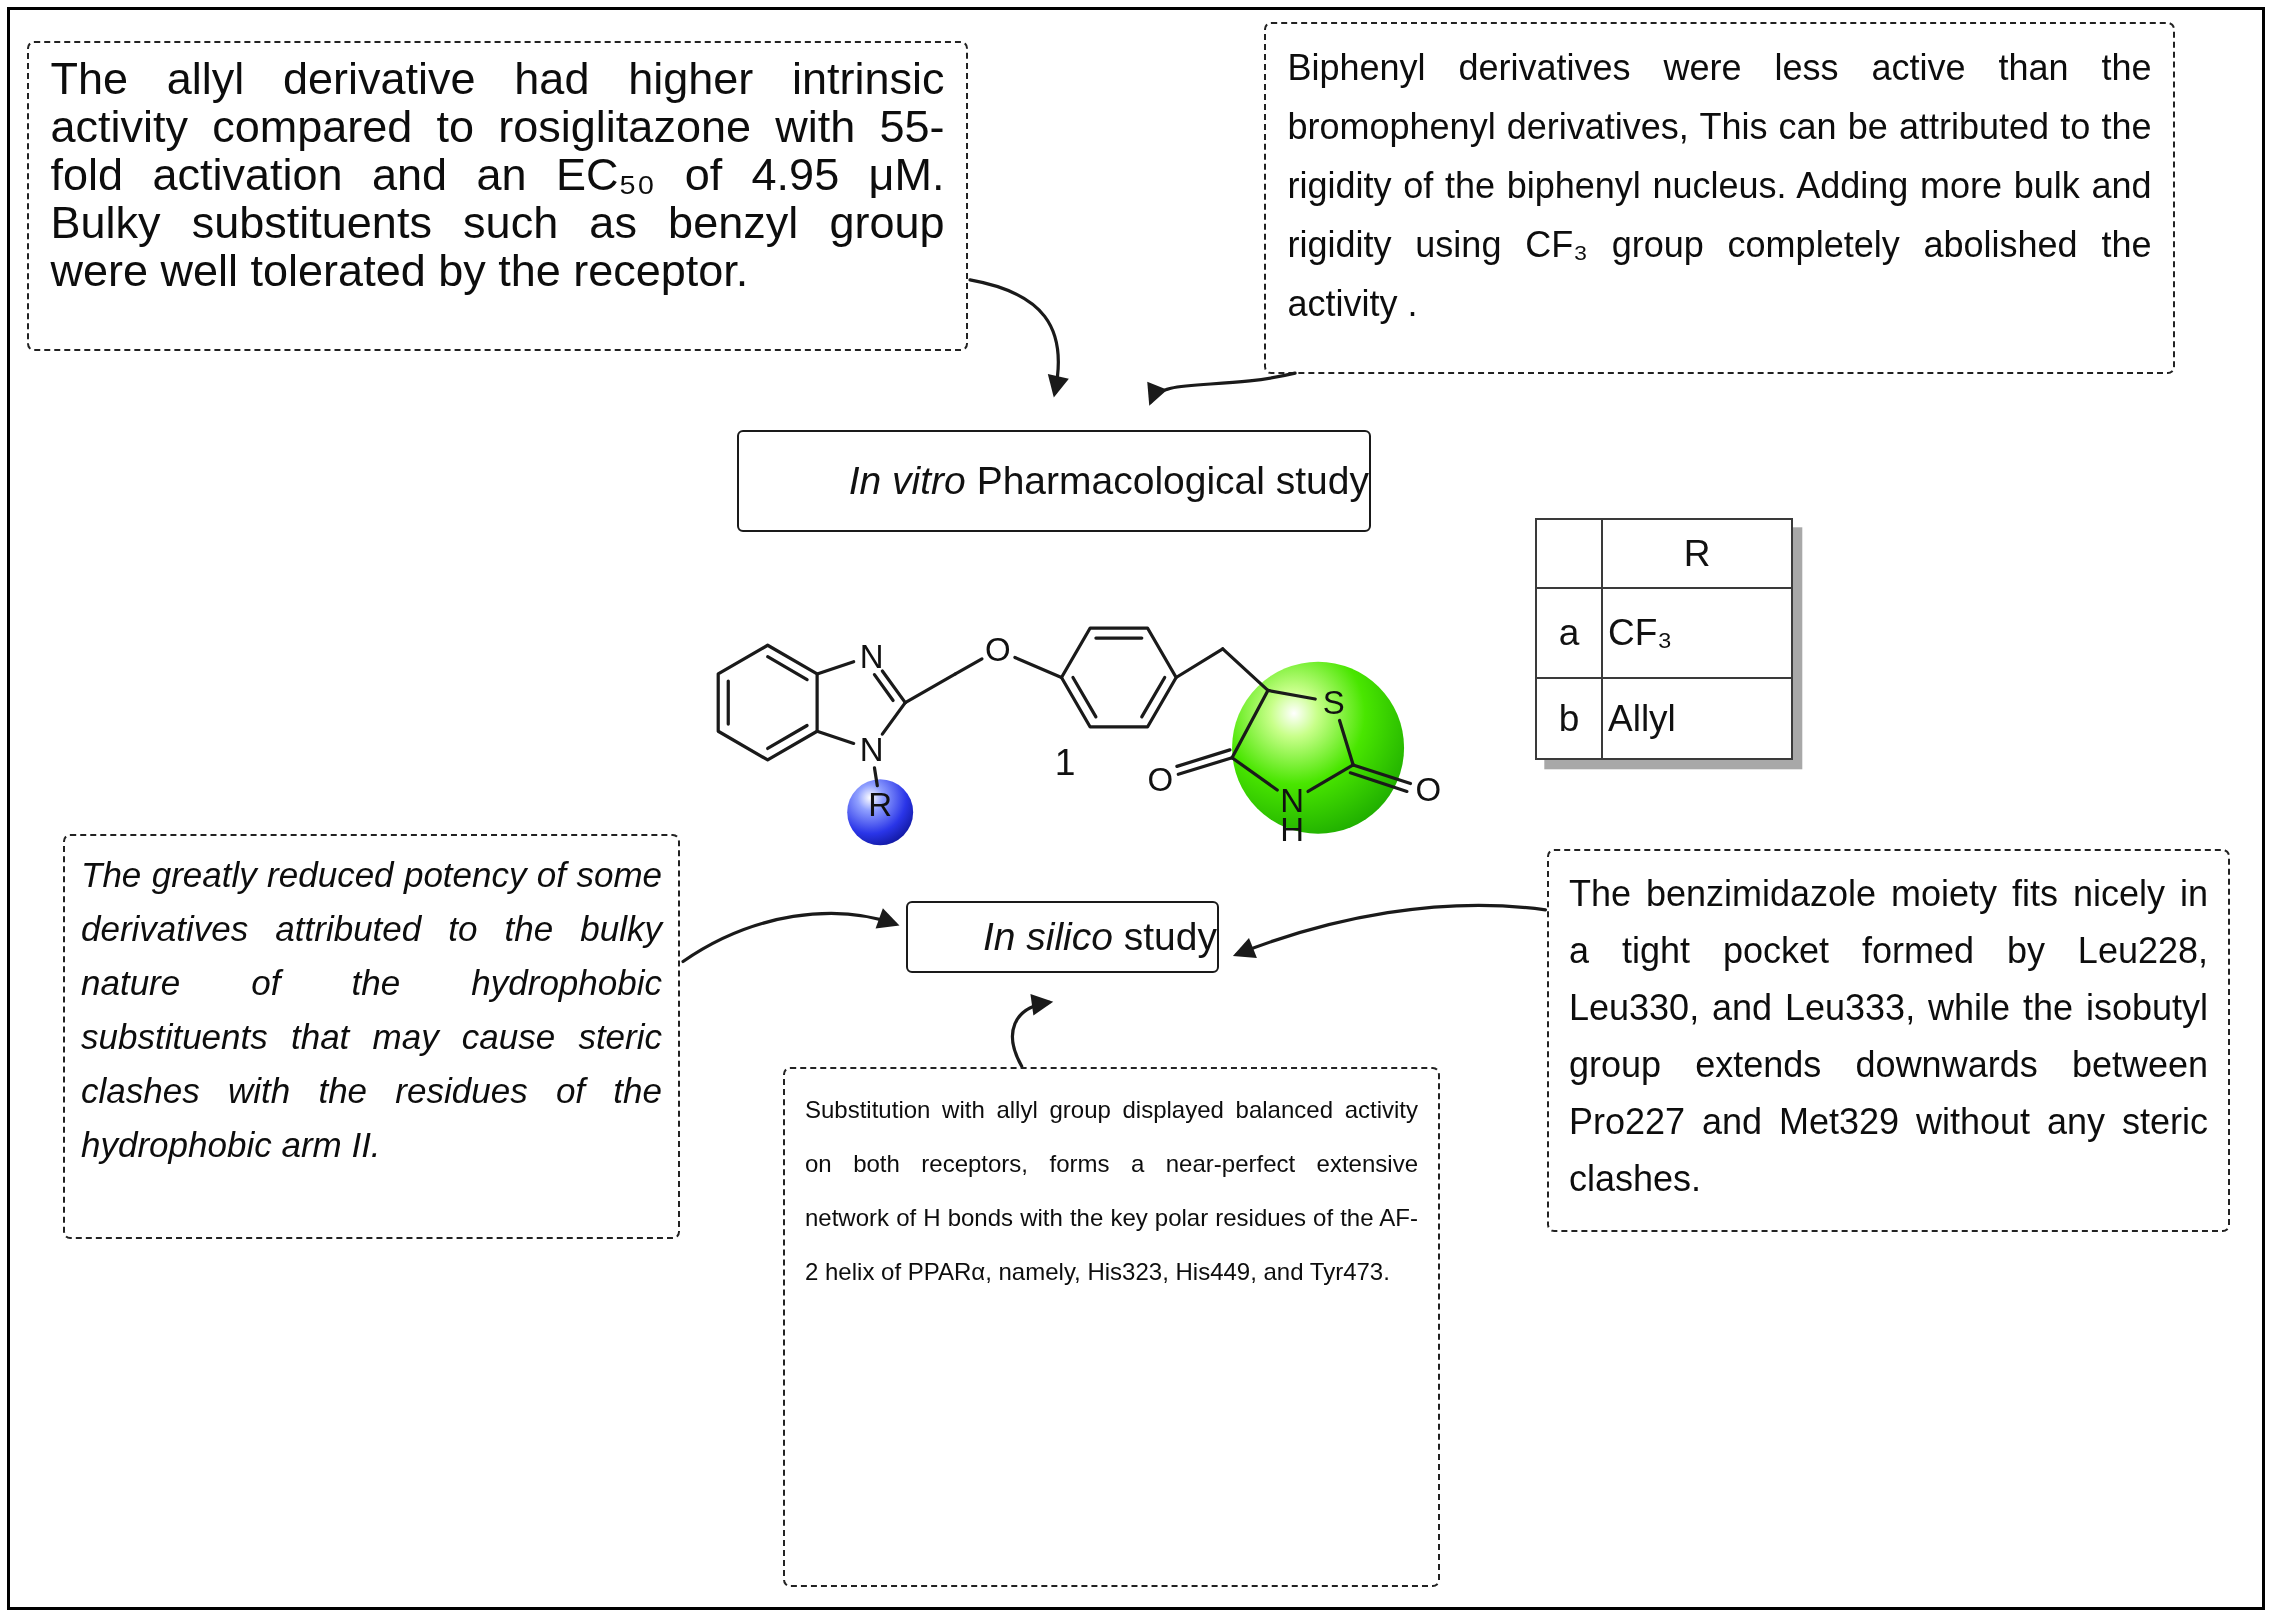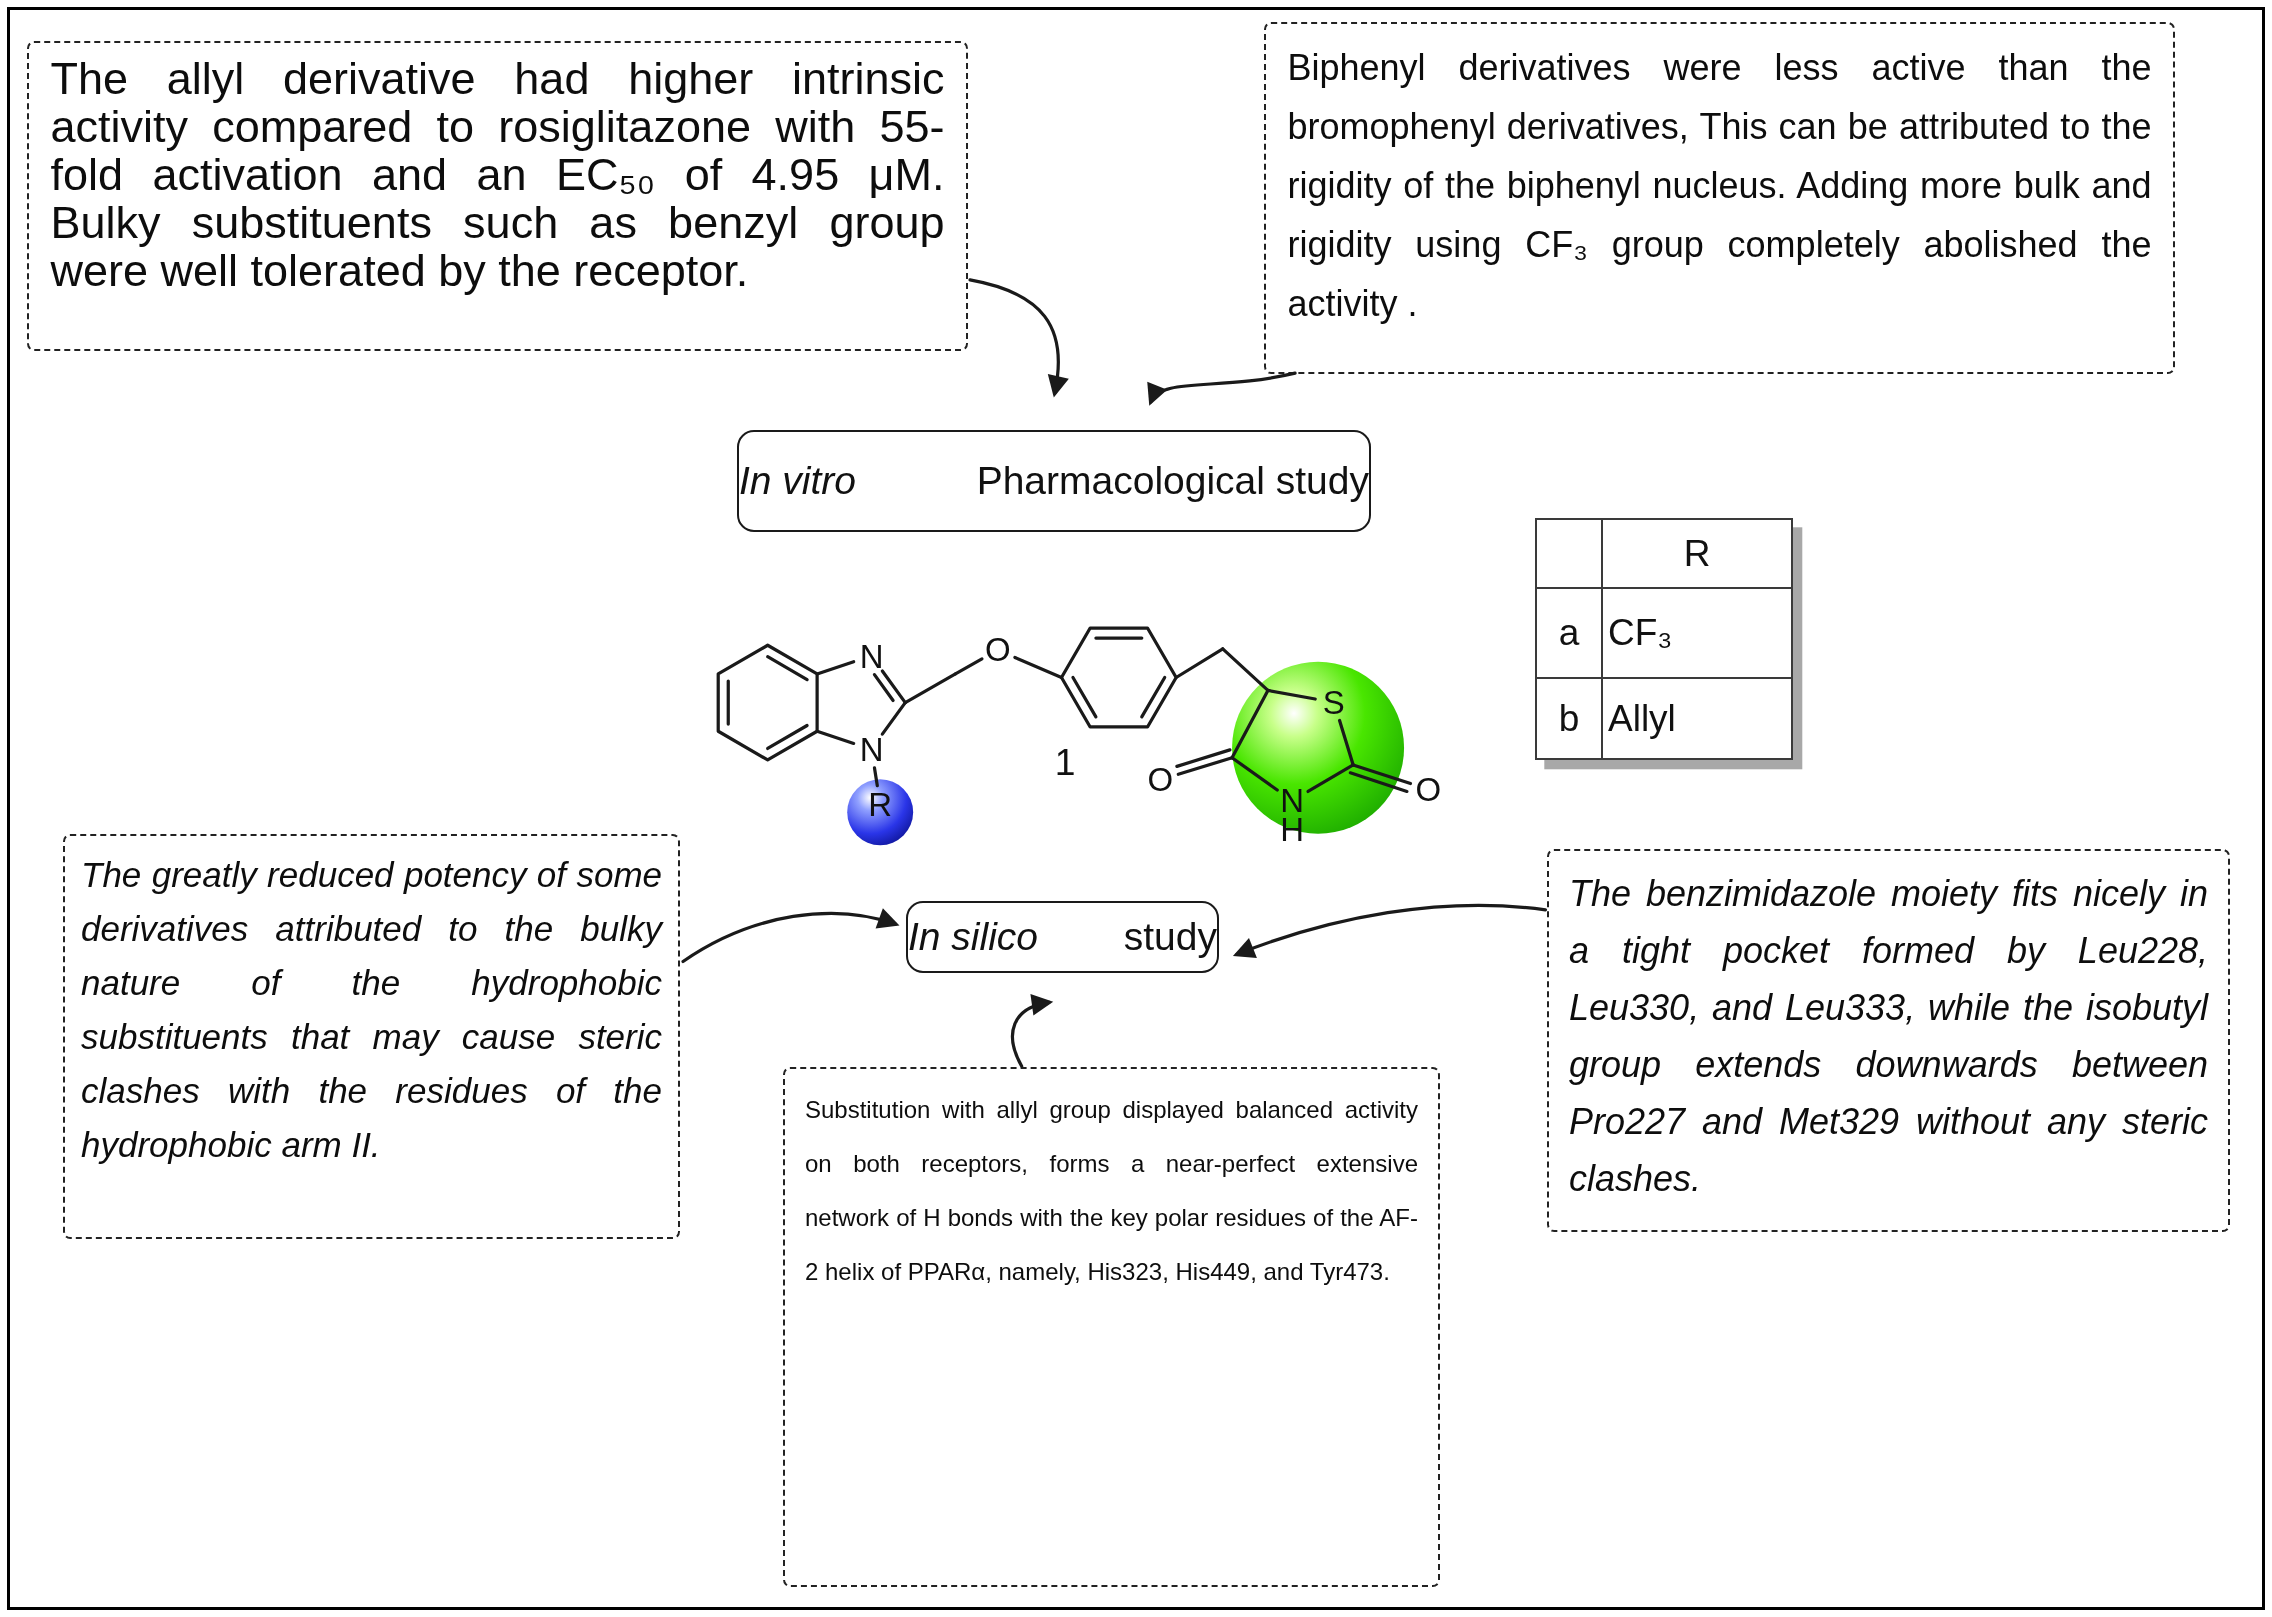--- a/index.html
+++ b/index.html
@@ -8,25 +8,25 @@
   .frame { position:absolute; left:7.2px; top:7.2px; width:2258px; height:1603px; border:3.6px solid #000; }
 
   .dashed {
     position:absolute; border:2.2px dashed #222; border-radius:7.2px; background:#fff;
     text-align:justify; overflow:hidden; color:#0d0d0d;
   }
   .box-allyl        { left:27px;   top:41px;   width:941px; height:310px; font-size:45px; line-height:48px; padding:11.5px 21.5px; }
   .box-biphenyl     { left:1264px; top:21.5px;   width:911px; height:352px; font-size:36px; line-height:59px; padding:14.3px 21.5px; }
   .box-potency      { left:63px;   top:834px; width:617px;  height:405px; font-size:35px; line-height:54px; padding:11.5px 16px;font-style:italic; }
   .box-docking      { left:783px; top:1067px; width:657px;  height:520px; font-size:24px; line-height:54px; padding:14.3px 20px; }
-  .box-pocket       { left:1547px; top:849px; width:683px;  height:383px; font-size:36px; line-height:57px; padding:14.3px 20px;font-style:italic; }
+  .box-pocket       { left:1547px; top:849px; width:683px;  height:383px; font-size:36px; line-height:57px; padding:14.3px 20px; }
 
   .roundbox {
-    position:absolute; border:2.2px solid #1a1a1a; border-radius:17px; background:#fff;
-    display:flex; align-items:center; justify-content:space-between; font-size:39px; white-space:pre;
+    position:absolute; border:2.2px solid #1a1a1a; border-radius:6px; background:#fff;
+    display:flex; align-items:center; justify-content:flex-end; font-size:39px; white-space:pre;
   }
   .box-invitro  { left:737px; top:430px;  width:634px; height:102px; }
   .box-insilico { left:906px; top:901px; width:313px; height:72px; }
   .it { font-style:italic; }
 
   svg.structure { position:absolute; left:674px; top:570px; width:861px; height:344px; }
   svg.arrows    { position:absolute; left:0; top:0; width:2273px; height:1618px; pointer-events:none; }
 
   .bond path { fill:none; stroke:#1a1a1a; stroke-width:4.5; stroke-linecap:round; stroke-linejoin:round; }
   .atom { font-size:46px; fill:#111; text-anchor:middle; dominant-baseline:central; }

